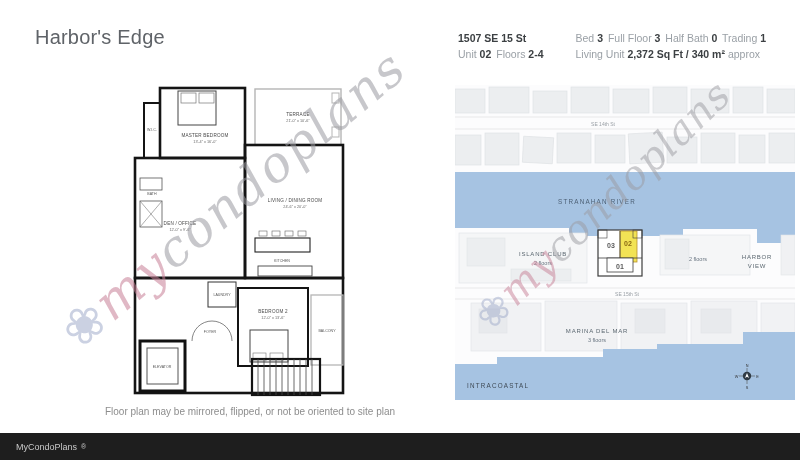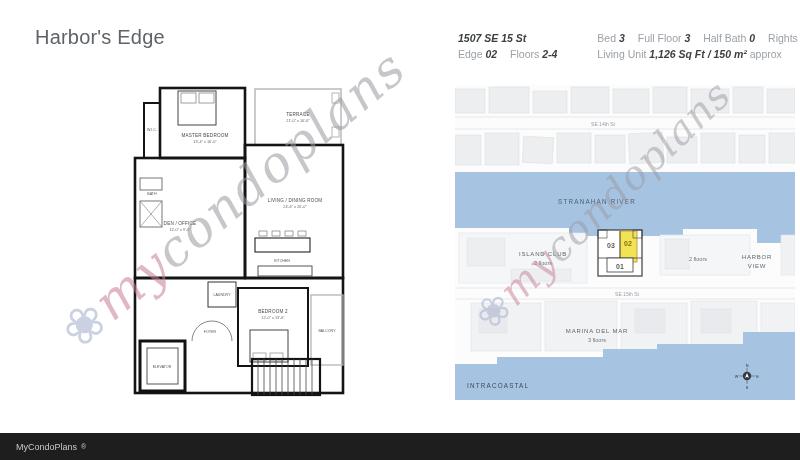--- a/index.html
+++ b/index.html
@@ -7,22 +7,22 @@
         font-family:"Liberation Sans", sans-serif;color:#3c4043;}
 
   
   .title-block{position:absolute;left:35px;top:26px;}
   .title-block h1{margin:0;font-size:20px;font-weight:400;color:#5f6368;letter-spacing:.2px;}
   .title-block .sub{margin-top:2px;font-size:11px;font-weight:700;color:#5f6368;}
 
   .info-block{position:absolute;left:458px;top:30px;display:flex;gap:30px;
               font-size:10.5px;line-height:1.55;white-space:nowrap;}
   .info-block .lbl{color:#9aa0a6;font-weight:400;}
-  .info-block .val{color:#3c4043;font-weight:700;font-style:italic;}
-  .pair{margin-right:10px;}
+  .info-block .val{color:#3c4043;font-weight:700;}
+  .pair{margin-right:2px;}
 
   
   .plan-area{position:absolute;left:130px;top:83px;width:215px;height:318px;}
   .plan-caption{position:absolute;left:100px;top:406px;width:300px;text-align:center;
                 font-size:10px;color:#8d8d8d;}
 
   
   .map-area{position:absolute;left:455px;top:85px;width:340px;height:315px;overflow:hidden;}
 
   
@@ -61,41 +61,41 @@
 <div class="page">
 
   <div class="title-block">
     <h1>Harbor's Edge</h1>
   </div>
 
   <div class="info-block">
     <div>
       <div><span class="val">1507 SE 15 St</span></div>
       <div>
-        <span class="pair"><span class="lbl">Edge</span>
+        <span class="pair"><span class="lbl">Unit</span>
         <span class="val">02</span></span>
         <span class="pair"><span class="lbl">Floors</span>
         <span class="val">2-4</span></span>
       </div>
     </div>
     <div>
       <div>
         <span class="pair"><span class="lbl">Bed</span>
         <span class="val">3</span></span>
         <span class="pair"><span class="lbl">Full Floor</span>
         <span class="val">3</span></span>
         <span class="pair"><span class="lbl">Half Bath</span>
         <span class="val">0</span></span>
-        <span class="pair"><span class="lbl">Rights</span>
+        <span class="pair"><span class="lbl">Trading</span>
         <span class="val">1</span></span>
       </div>
       <div>
         <span class="lbl">Living Unit</span>
-        <span class="val">1,126 Sq Ft</span>
-        <span class="val">/ 150 m²</span>
+        <span class="val">2,372 Sq Ft</span>
+        <span class="val">/ 340 m²</span>
         <span class="lbl">approx</span>
       </div>
     </div>
   </div>
 
   <div class="plan-area">
     <svg viewBox="0 0 215 315" width="215" height="315">
 
       <rect x="125" y="6" width="86" height="56" fill="none" stroke="#b5b5b5" stroke-width="1.4"></rect>
       <rect x="202" y="10" width="7" height="10" fill="none" stroke="#b5b5b5" stroke-width="1"></rect>
@@ -169,20 +169,21 @@
       <text x="92" y="213" text-anchor="middle" class="tiny-label">LAUNDRY</text>
       <text x="22" y="112" text-anchor="middle" class="tiny-label">BATH</text>
       <text x="80" y="250" text-anchor="middle" class="tiny-label">FOYER</text>
     </svg>
 
     <div class="wm wm-plan">
       <span class="fl">❀</span><span class="my">my</span><span class="rest">condoplans</span>
     </div>
   </div>
 
+  <div class="plan-caption">Floor plan may be mirrored, flipped, or not be oriented to site plan</div>
 
   <div class="map-area">
     <svg viewBox="0 0 340 315" width="340" height="315">
       <rect x="0" y="0" width="340" height="315" fill="#fcfcfd"></rect>
 
       <g fill="#eceef0" stroke="#dfe2e5" stroke-width=".7">
         <rect x="0" y="4" width="30" height="24"></rect>
           <rect x="34" y="2" width="40" height="26"></rect>
         <rect x="78" y="6" width="34" height="22"></rect>
           <rect x="116" y="2" width="38" height="26"></rect>

